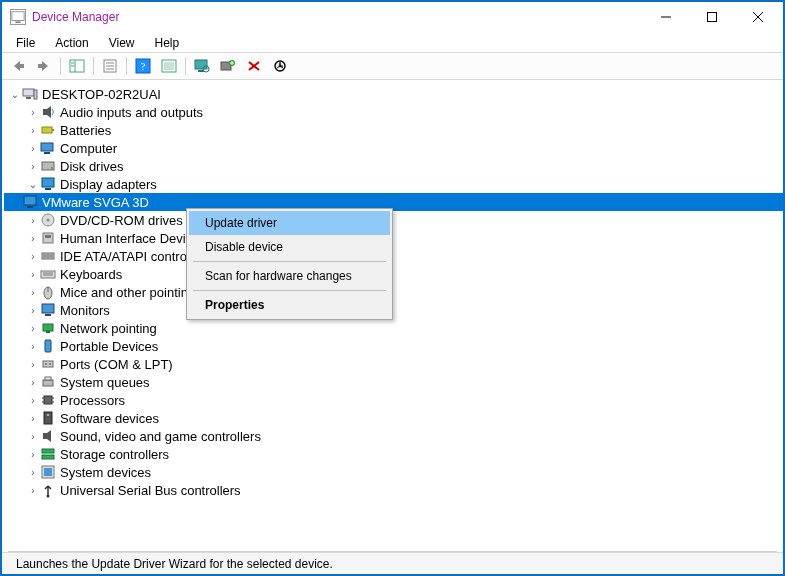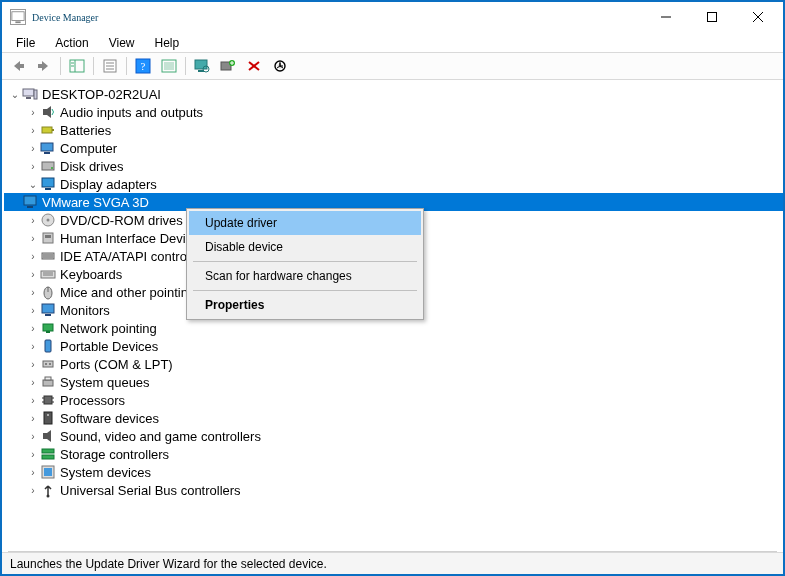--- a/index.html
+++ b/index.html
@@ -24,21 +24,21 @@
     padding: 0 2px 0 8px;
     background: #fff;
   }
   .titlebar .app-icon {
     width: 16px; height: 16px;
     margin-right: 6px;
     background: #fff;
     border: 1px solid #999;
     position: relative;
   }
-  .titlebar .title { font-size: 10px; color: #0c4a6e; font-family: Liberation Serif, serif; }
+  .titlebar .title { font-size: 12px; color: #a21caf; }
   .titlebar .spacer { flex: 1; }
   .winbtn {
     width: 46px; height: 30px;
     display: flex; align-items: center; justify-content: center;
     font-size: 12px;
     font-family: "Segoe UI Symbol", sans-serif;
   }
   .winbtn svg { stroke: #000; stroke-width: 1; fill: none; }
   
   .menubar {
@@ -107,21 +107,21 @@
   }
   .tree-node.selected .tree-label { color: #fff; }
   .indent-0 { padding-left: 4px; }
   .indent-1 { padding-left: 22px; }
   .indent-2 { }
   
   .context-menu {
     position: absolute;
     left: 184px;
     top: 206px;
-    width: 238px;
+    width: 207px;
     background: #f0f0f0;
     border: 1px solid #a6a6a6;
     box-shadow: 2px 2px 4px rgba(0,0,0,0.25);
     padding: 2px;
     z-index: 50;
   }
   .cm-item {
     padding: 5px 20px 5px 16px;
     font-size: 12px;
   }
@@ -134,21 +134,21 @@
     background: #c0c0c0;
     margin: 2px 4px;
   }
   
   .statusbar {
     height: 22px;
     border-top: 1px solid #d9d9d9;
     background: #f5f5f5;
     display: flex;
     align-items: center;
-    padding: 0 8px;
+    padding: 0 14px;
     font-size: 12px;
     color: #000;
   }
   .hr-sep {
     height: 1px;
     background: #d0d0d0;
     margin: 0 6px;
   }
 </style>
 </head>

